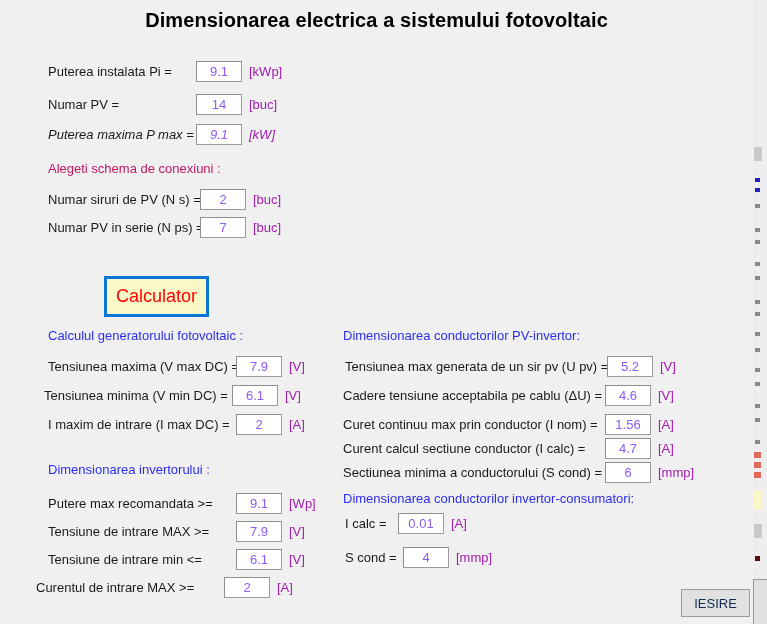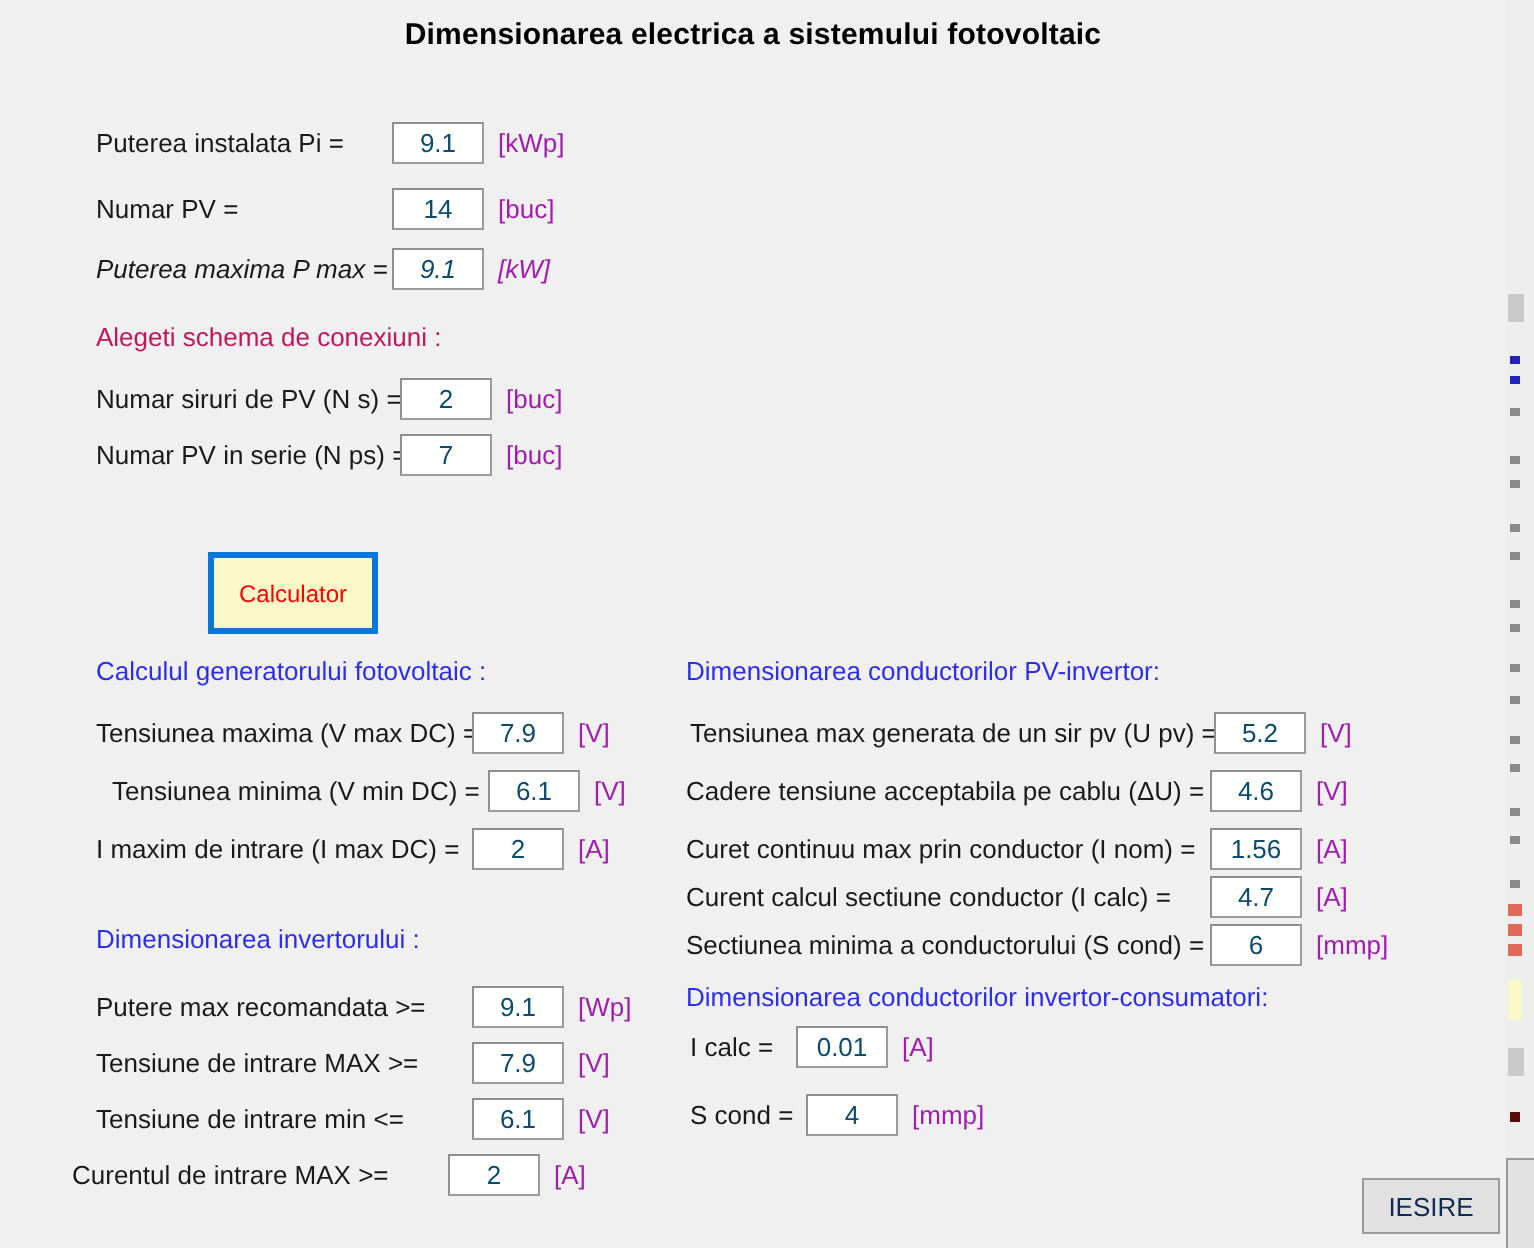--- a/index.html
+++ b/index.html
@@ -60,21 +60,21 @@
     height: 624px;
     background: #f0f0f0;
   }
 
   #page-title {
     position: absolute;
     left: 0;
     top: 9px;
     width: 753px;
     text-align: center;
-    font-size: 15px;
+    font-size: 20px;
     font-weight: bold;
     letter-spacing: 0.1px;
     color: #000;
   }
 
   .row {
     position: absolute;
     height: 22px;
     display: flex;
     align-items: center;
@@ -89,21 +89,21 @@
     height: 21px;
     box-sizing: border-box;
     background: #ffffff;
     border: 1px solid #9b9b9b;
     border-top-color: #8f8f8f;
     border-left-color: #8f8f8f;
     display: flex;
     align-items: center;
     justify-content: center;
     font-size: 13px;
-    color: #0c4a6e;
+    color: #8b5cf6;
   }
   .unit {
     font-size: 13px;
     color: #a21caf;
     margin-left: 7px;
   }
 
   .section-head {
     position: absolute;
     font-size: 13px;
@@ -115,27 +115,27 @@
     position: absolute;
     font-size: 13px;
     color: #be185d;
     white-space: nowrap;
   }
 
   #calculator-button {
     position: absolute;
     left: 104px;
     top: 276px;
-    width: 85px;
+    width: 105px;
     height: 41px;
     box-sizing: border-box;
     background: #fbf8c8;
     border: 3px solid #0a76d6;
     color: #ff0000;
-    font-size: 12px;
+    font-size: 18px;
     font-family: "Liberation Sans", sans-serif;
     display: flex;
     align-items: center;
     justify-content: center;
     cursor: pointer;
     padding: 0;
   }
 
   #exit-button {
     position: absolute;
@@ -226,21 +226,21 @@
   <button id="calculator-button">Calculator</button>
 
   <div class="section-head" style="left:48px; top:328px;">Calculul generatorului fotovoltaic :</div>
 
   <div class="row" style="left:48px; top:355px;">
     <span class="lbl" style="display:inline-block; width:188px;">Tensiunea maxima (V max DC) =</span>
     <span class="fieldbox">7.9</span>
     <span class="unit">[V]</span>
   </div>
 
-  <div class="row" style="left:56px; top:384px;">
+  <div class="row" style="left:44px; top:384px;">
     <span class="lbl" style="display:inline-block; width:188px;">Tensiunea minima (V min DC) =</span>
     <span class="fieldbox">6.1</span>
     <span class="unit">[V]</span>
   </div>
 
   <div class="row" style="left:48px; top:413px;">
     <span class="lbl" style="display:inline-block; width:188px;">I maxim de intrare (I max DC) =</span>
     <span class="fieldbox">2</span>
     <span class="unit">[A]</span>
   </div>

